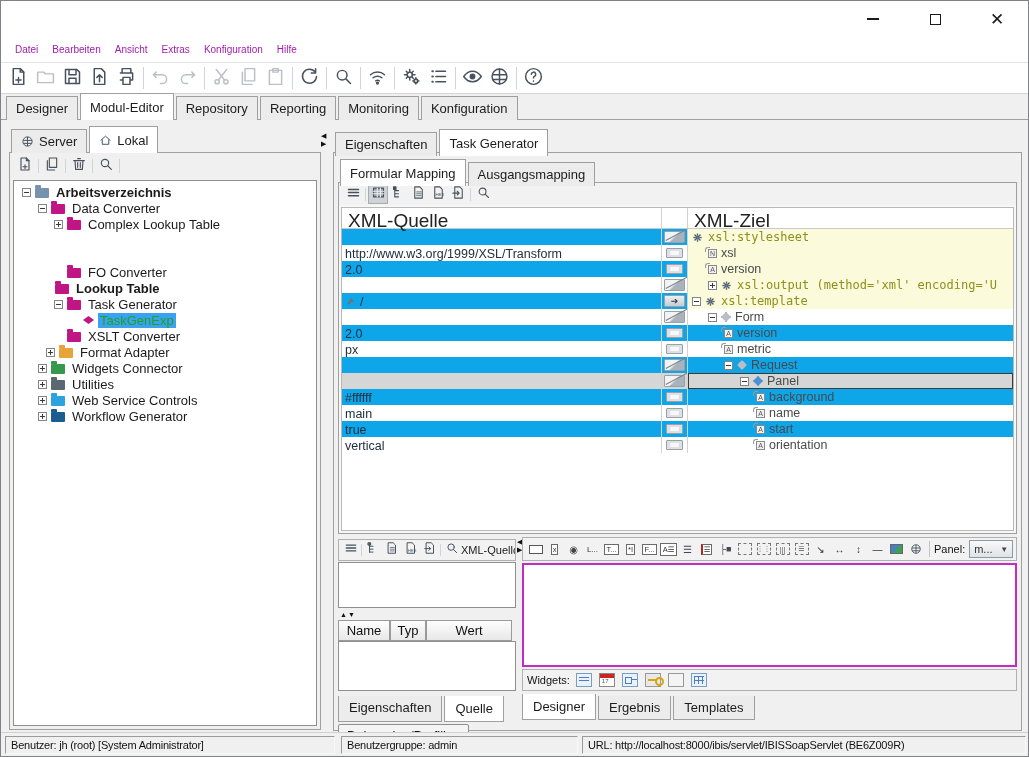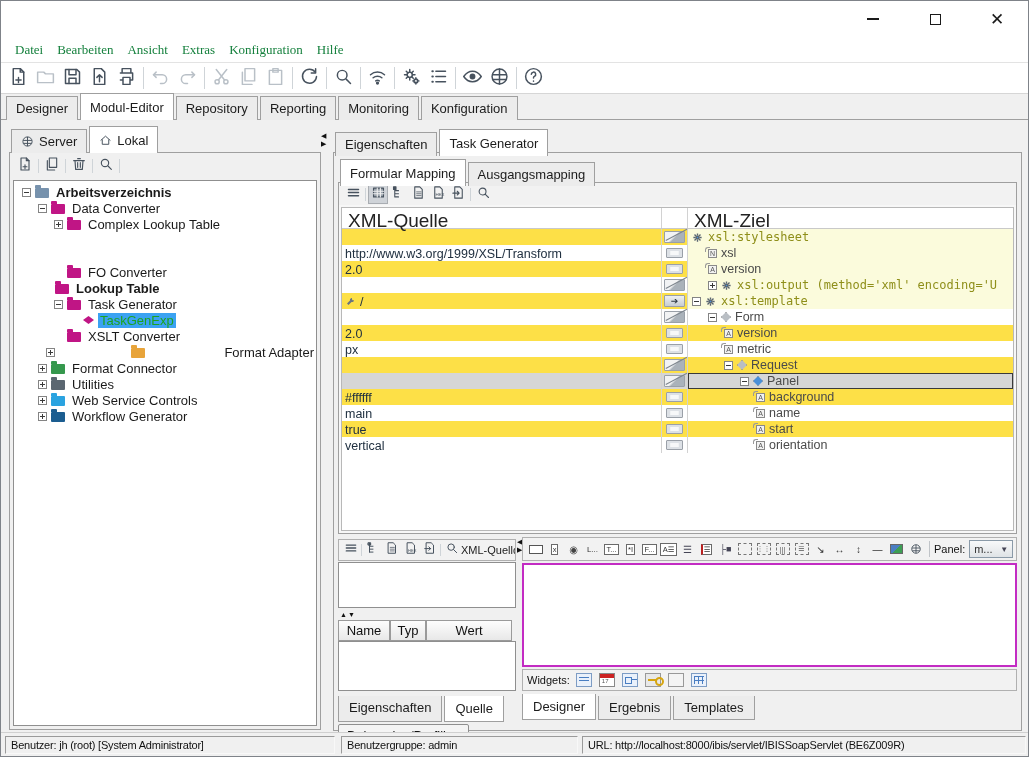--- a/index.html
+++ b/index.html
@@ -8,21 +8,21 @@
 
   
   .titlebar { position:absolute; left:0; top:0; width:100%; height:36px; background:#ffffff; }
   .win-controls { position:absolute; right:0; top:0; height:36px; display:flex; }
   .win-btn { width:62px; height:36px; display:flex; align-items:center; justify-content:center; cursor:default; }
   .glyph-min { width:12px; height:2px; background:#1a1a1a; }
   .glyph-max { width:11px; height:11px; border:1px solid #1a1a1a; }
   .glyph-close { font-size:17px; color:#1a1a1a; line-height:1; }
 
   .menubar { position:absolute; left:0; top:36px; width:100%; height:25px; background:#fff; display:flex; align-items:center; padding-left:7px; }
-  .menu-item { font-size:13px; color:#15803d; padding:2px 7px;font-family:Liberation Serif, serif; }
+  .menu-item { font-size:10px; color:#a21caf; padding:2px 7px; }
 
   .toolbar { position:absolute; left:0; top:61px; width:100%; height:32px; background:#fff; border-top:1px solid #e3e3e3; border-bottom:1px solid #d6d6d6; display:flex; align-items:center; padding-left:4px; }
   .tb-btn { width:27px; height:26px; display:flex; align-items:center; justify-content:center; }
   .tb-btn svg { width:21px; height:21px; stroke:#47525e; fill:none; stroke-width:1.7; stroke-linecap:round; stroke-linejoin:round; }
   .tb-btn.disabled svg { stroke:#b9c0c7; }
   .tb-sep { width:1px; height:22px; background:#cfd4d8; margin:0 3px; }
 
   
   .tabstrip { display:flex; align-items:flex-end; position:relative; }
   .tab { font-size:13px; color:#1c1c1c; background:#ececec; border:1px solid #9f9f9f; border-bottom:none; padding:4px 9px 4px 9px; margin-right:2px; position:relative; white-space:nowrap; }
@@ -75,21 +75,21 @@
   .map-table { position:absolute; left:2px; top:24px; right:2px; bottom:2px; background:#fff; border:1px solid #b8b8b8; overflow:hidden; }
   .mt-head { display:flex; height:21px; border-bottom:1px solid #c9c9c9; background:#fff; }
   .mt-head > div { font-size:19px; color:#222; padding:2px 6px; }
   .col-src { width:320px; flex:0 0 auto; border-right:1px solid #d2d2d2; }
   .col-btn { width:26px; flex:0 0 auto; border-right:1px solid #d2d2d2; }
   .col-tgt { flex:1; }
   .mt-row { display:flex; height:16px; }
   .mt-row .col-src { font-size:12.5px; color:#203040; padding:1px 2px 0 3px; display:flex; align-items:center; gap:3px; overflow:hidden; white-space:nowrap; }
   .mt-row .col-btn { display:flex; align-items:center; justify-content:center; }
   .mt-row .col-tgt { display:flex; align-items:center; font-size:12.5px; color:#2b2b2b; white-space:nowrap; overflow:hidden; }
-  .row-alt { background:#fde047; }
+  .row-alt { background:#0ea5e9; }
   .yellow { background:#fbfbdc !important; }
   .mt-row.selected .col-src, .mt-row.selected .col-btn { background:#d6d6d6; }
   .mt-row.selected .col-tgt { background:#d6d6d6; outline:1px solid #3a3a3a; outline-offset:-1px; }
   .mbtn { border:1px solid #9aa0a8; border-radius:1px; }
   .mbtn.diag { width:21px; height:12px; background:linear-gradient(135deg,#f2f3f4 45%,#aab2ba 55%); position:relative; }
   .mbtn.diag::before { content:""; position:absolute; left:1px; bottom:1px; width:24px; height:1px; background:#7d858d; transform:rotate(-28deg); transform-origin:left bottom; }
   .mbtn.eq { width:17px; height:10px; background:#dde1e6; position:relative; }
   .mbtn.eq::before, .mbtn.eq::after { content:""; position:absolute; left:3px; right:3px; height:2px; background:#f7f8f9; border-radius:1px; }
   .mbtn.eq::before { top:2px; } .mbtn.eq::after { bottom:2px; }
   .mbtn.arrow { width:21px; height:12px; background:linear-gradient(180deg,#eef0f2,#c6ccd2); display:flex; align-items:center; justify-content:center; font-size:9px; color:#2e3942; line-height:1; }
@@ -381,29 +381,29 @@
           <div class="tree-row" style="padding-left: 56px;">
             <span style="width:13px;flex:0 0 auto;"></span>
             <span class="diamond-i" style="background:#c01585"></span>
             <span class="lbl sel" style="color:#1da31d;">TaskGenExp</span>
           </div>
           <div class="tree-row" style="padding-left: 40px;">
             <span style="width:13px;flex:0 0 auto;"></span>
             <span class="folder" style="background:#c01585"></span>
             <span class="lbl" style="">XSLT Converter</span>
           </div>
-          <div class="tree-row" style="padding-left: 32px; justify-content: space-between;">
+          <div class="tree-row" style="padding-left: 32px;">
             <span class="expander plus"></span>
             <span class="folder" style="background:#e8a43a"></span>
             <span class="lbl" style="">Format Adapter</span>
           </div>
           <div class="tree-row" style="padding-left: 24px;">
             <span class="expander plus"></span>
             <span class="folder" style="background:#35984d"></span>
-            <span class="lbl" style="">Format Connector</span>
+            <span class="lbl" style="">Widgets Connector</span>
           </div>
           <div class="tree-row" style="padding-left: 24px;">
             <span class="expander plus"></span>
             <span class="folder" style="background:#5b6771"></span>
             <span class="lbl" style="">Utilities</span>
           </div>
           <div class="tree-row" style="padding-left: 24px;">
             <span class="expander plus"></span>
             <span class="folder" style="background:#2aa3e0"></span>
             <span class="lbl" style="">Web Service Controls</span>

